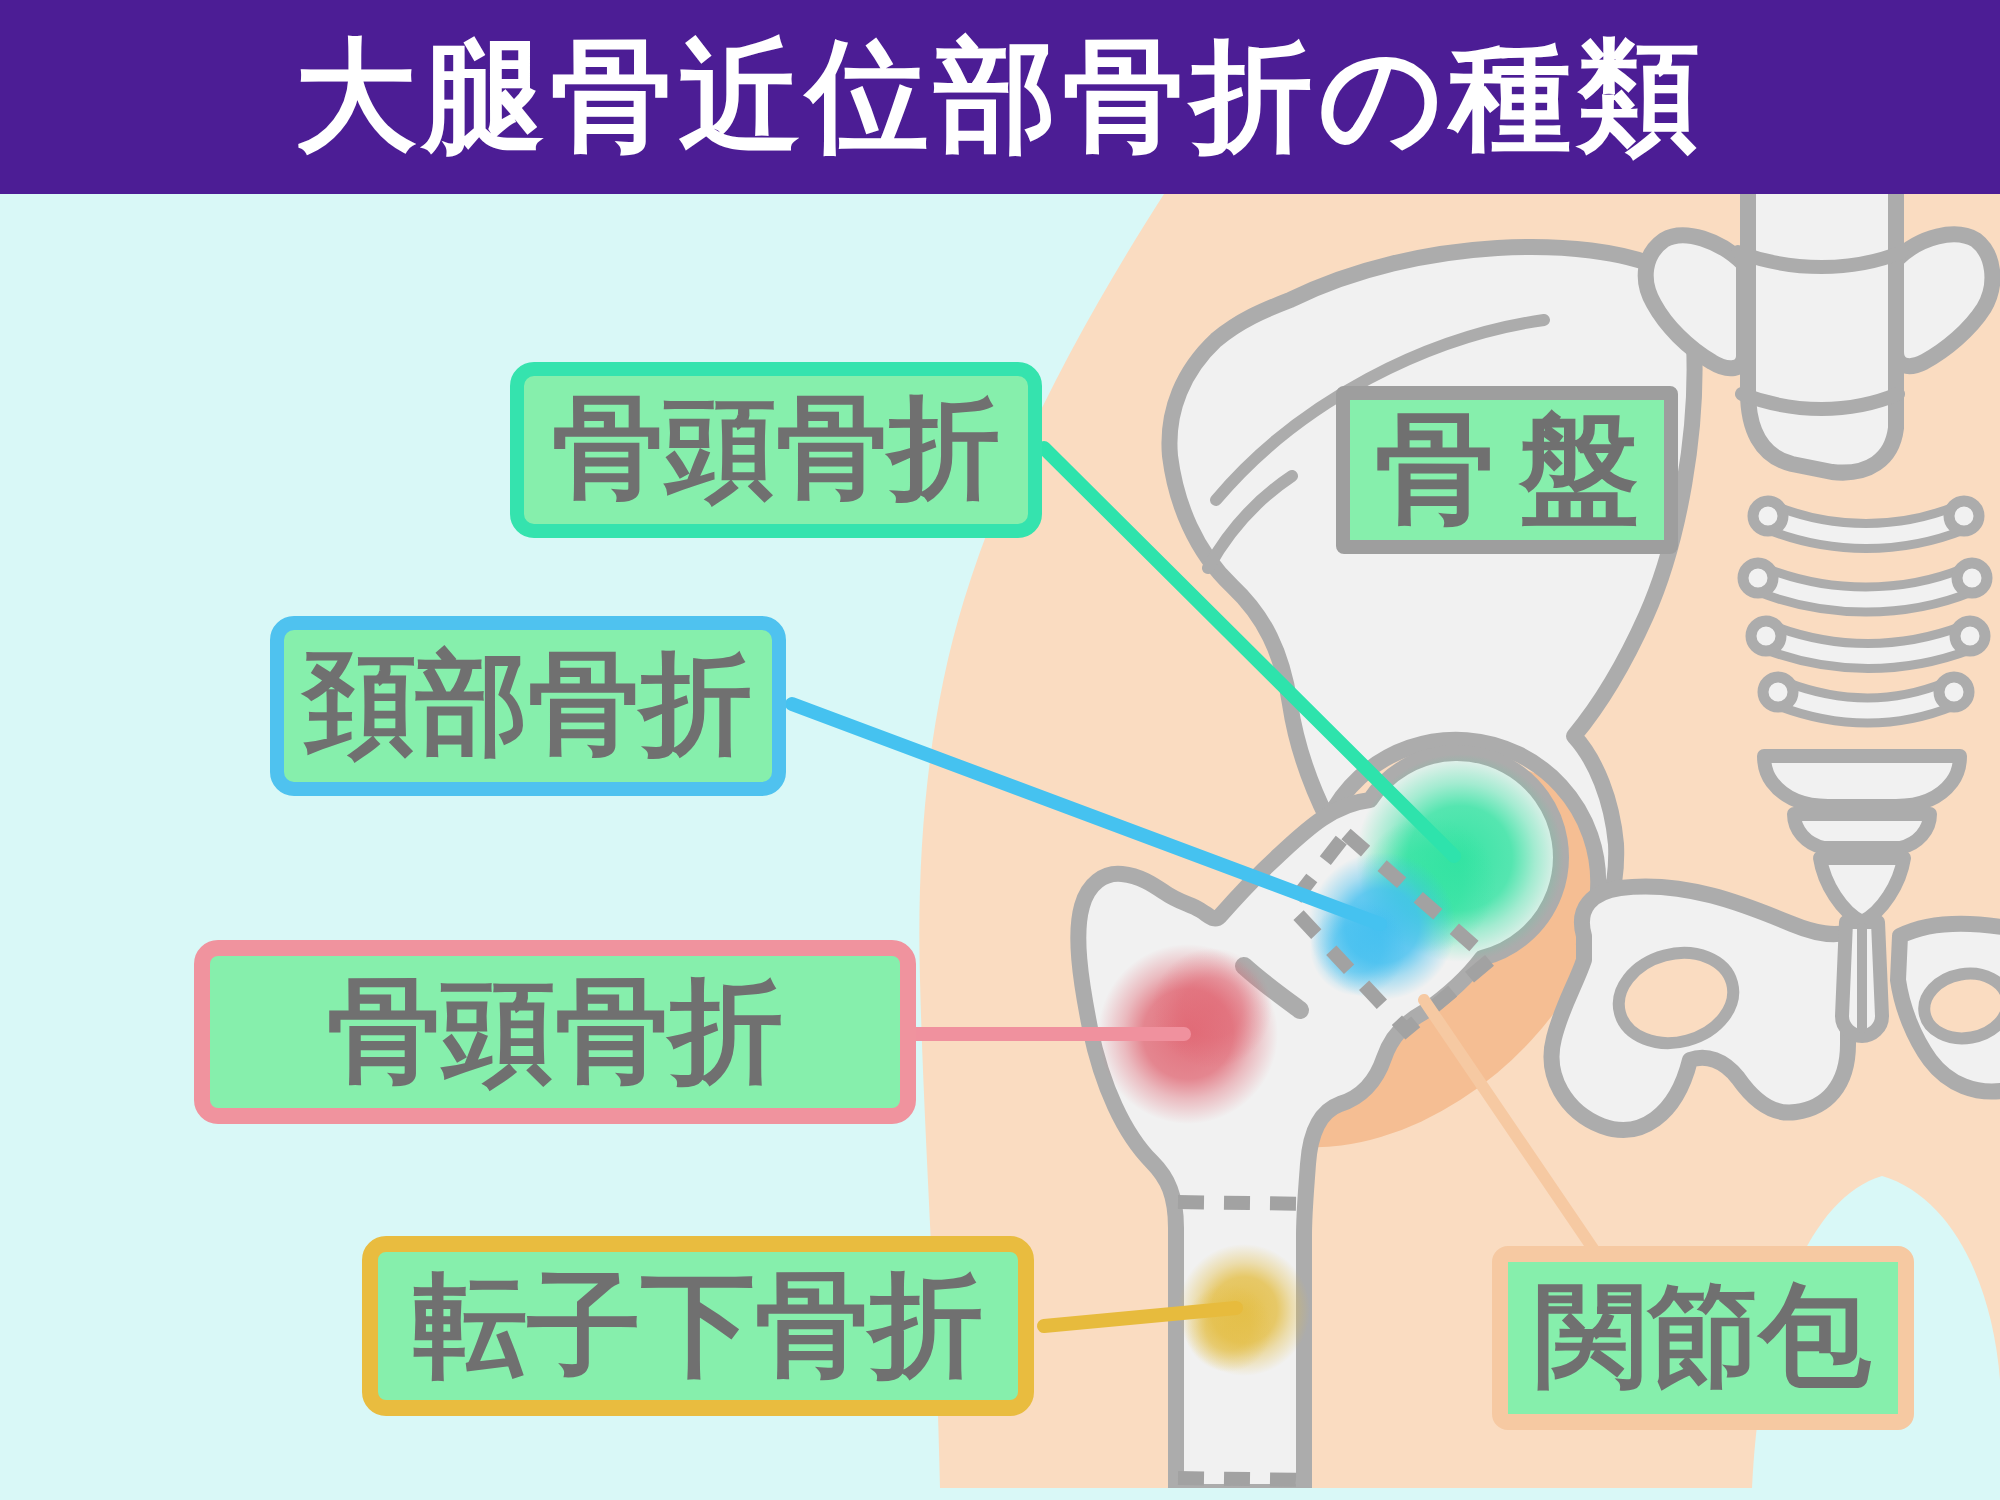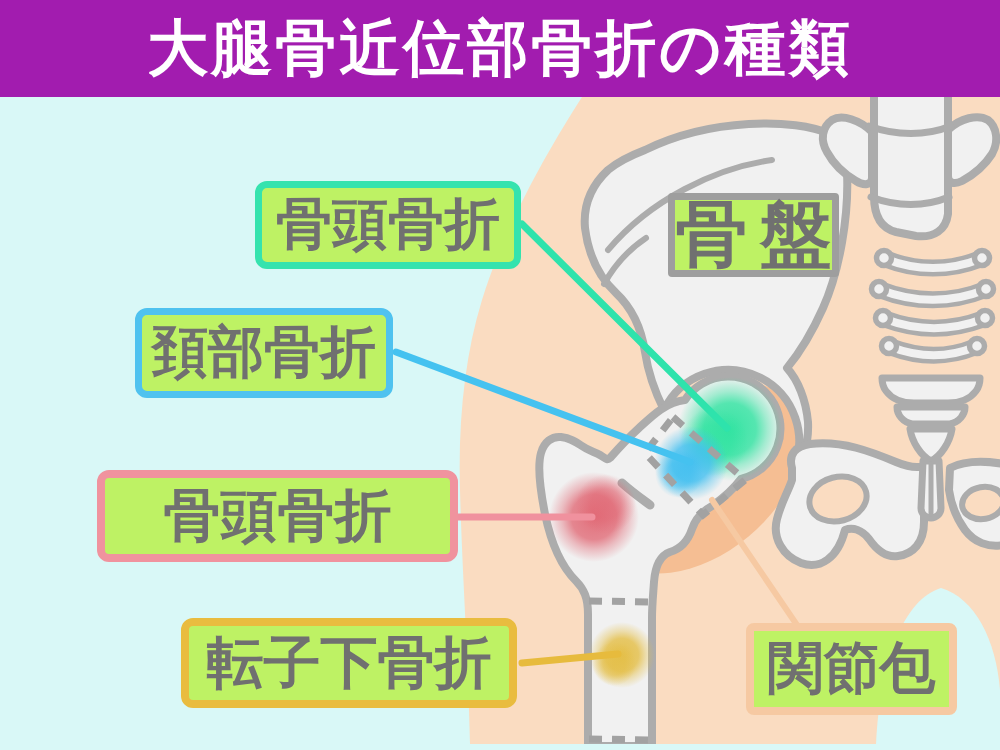--- a/index.html
+++ b/index.html
@@ -3,36 +3,36 @@
 <meta charset="utf-8">
 <style>
   html,body{margin:0;padding:0;background:#e9e9e9;}
   .stage{
     position:relative;width:1000px;height:750px;overflow:hidden;
     background:#D9F8F7;
     font-family:"Liberation Sans","DejaVu Sans",sans-serif;
   }
   .scene{position:absolute;left:0;top:0;width:1000px;height:750px;z-index:1;}
   .header{
-    position:absolute;left:0;top:0;width:1000px;height:97px;background:#a21caf;
+    position:absolute;left:0;top:0;width:1000px;height:97px;background:#4c1d95;
     display:flex;align-items:center;justify-content:center;z-index:2;
   }
   .title{
     color:#FFFFFF;font-size:61px;font-weight:600;letter-spacing:3px;white-space:nowrap;
   }
   .lbl{
-    position:absolute;background:#bef264;color:#707070;z-index:3;
+    position:absolute;background:#86efac;color:#707070;z-index:3;
     display:flex;align-items:center;justify-content:center;
     box-sizing:border-box;white-space:nowrap;font-weight:600;
   }
   .lbl-head   {left:255px;top:181px;width:266px;height:88px;border:7px solid #35E3AE;border-radius:12px;font-size:56px;}
   .lbl-neck   {left:135px;top:308px;width:258px;height:90px;border:7px solid #4FC2EF;border-radius:12px;font-size:56px;}
   .lbl-troch  {left:97px; top:470px;width:361px;height:92px;border:8px solid #F0939E;border-radius:12px;font-size:57px;}
   .lbl-subt   {left:181px;top:618px;width:336px;height:90px;border:8px solid #E9BC3F;border-radius:12px;font-size:57px;font-family:Liberation Serif, serif;}
-  .lbl-pelvis {left:668px;top:193px;width:171px;height:84px;border:7px solid #9E9E9E;border-radius:4px; font-size:72px;letter-spacing:12px;text-indent:12px;}
+  .lbl-pelvis {left:668px;top:193px;width:171px;height:84px;border:7px solid #9E9E9E;border-radius:4px; font-size:60px;letter-spacing:12px;text-indent:12px;}
   .lbl-capsule{left:746px;top:623px;width:211px;height:92px;border:8px solid #F6C9A2;border-radius:8px; font-size:56px;}
 </style>
 </head>
 <body>
 
 <div class="stage">
 
   <svg class="scene" viewBox="0 0 1000 750" xmlns="http://www.w3.org/2000/svg">
     <defs>
       <radialGradient id="g-green">

